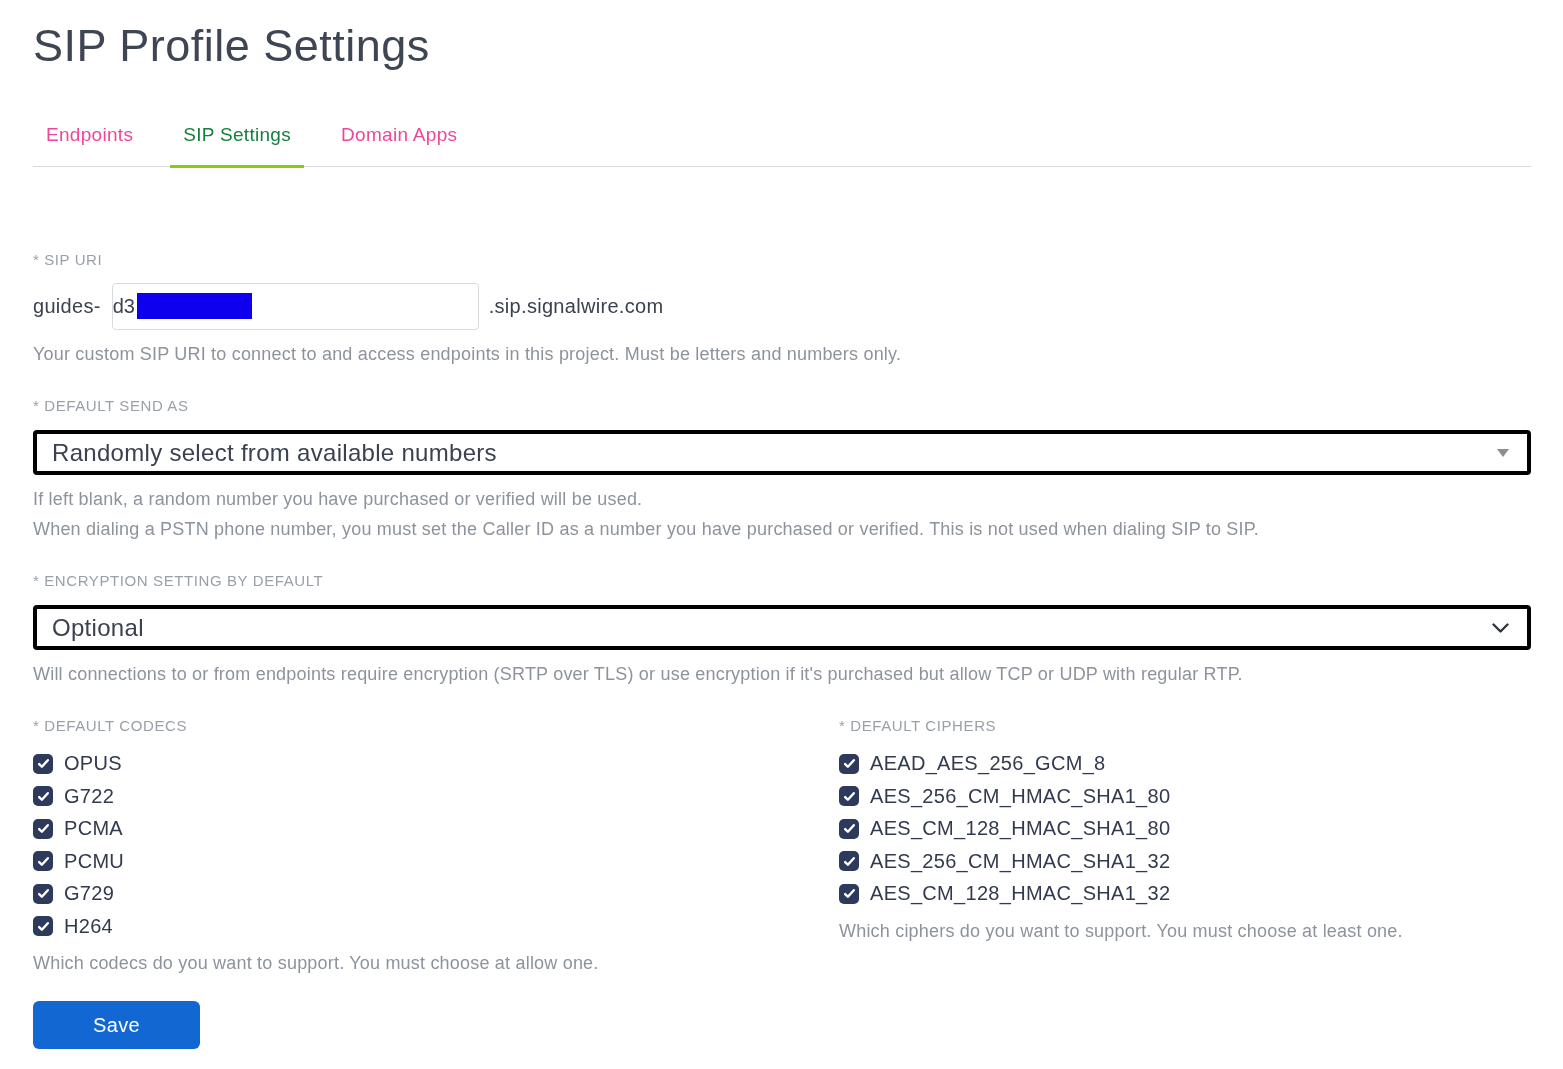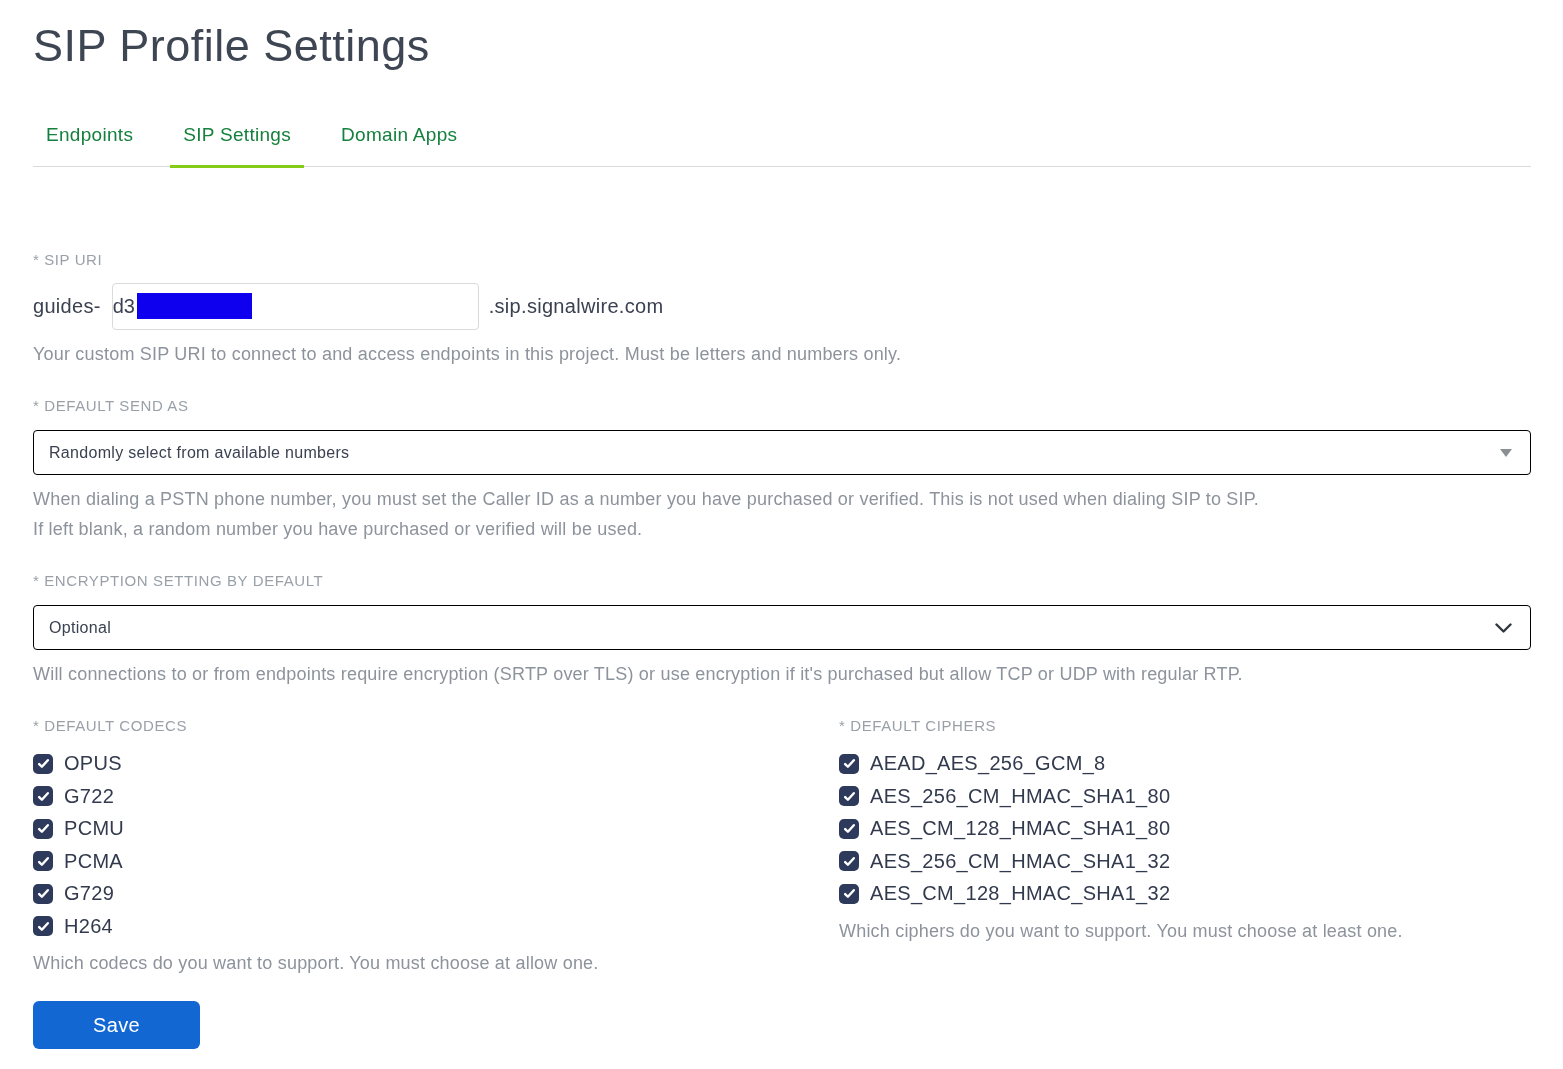--- a/index.html
+++ b/index.html
@@ -23,21 +23,21 @@
   }
 
   
   .tabs {
     margin-top: 50px;
     display: flex;
     border-bottom: 1px solid #d9dadc;
   }
   .tab {
     font-size: 19px;
-    color: #15803d;
+    color: #ec4899;
     padding: 0 13px 19px 13px;
     margin-right: 24px;
     cursor: pointer;
     letter-spacing: 0.3px;
   }
   .tab.active {
     color: #15803d;
     font-weight: 400;
     border-bottom: 3px solid #84cc16;
     margin-bottom: -2px;
@@ -90,27 +90,27 @@
   }
 
   .section { margin-top: 28px; }
 
   
   .select {
     margin-top: 16px;
     position: relative;
     width: 1498px;
     height: 45px;
-    border: 1px solid #000000;
+    border: 4px solid #000000;
     border-radius: 4px;
     background: #ffffff;
     display: flex;
     align-items: center;
     padding-left: 15px;
-    font-size: 16px;
+    font-size: 24px;
     color: #3a4150;
     cursor: pointer;
     letter-spacing: 0.3px;
   }
   .select .caret {
     position: absolute;
     right: 18px;
     top: 50%;
     transform: translateY(-50%);
     display: flex;
@@ -197,22 +197,22 @@
       <div class="field-label">* DEFAULT SEND AS</div>
       <div class="select">
         <span>Randomly select from available numbers</span>
         <span class="caret">
           <svg width="12" height="8" viewBox="0 0 12 8">
               <path d="M0 0h12L6 8z" fill="#8a8f94"></path>
             </svg>
         </span>
       </div>
       <div class="help">
+        <p>If left blank, a random number you have purchased or verified will be used.</p>
         <p>When dialing a PSTN phone number, you must set the Caller ID as a number you have purchased or verified. This is not used when dialing SIP to SIP.</p>
-        <p>If left blank, a random number you have purchased or verified will be used.</p>
       </div>
     </div>
 
     
     <div class="section">
       <div class="field-label">* ENCRYPTION SETTING BY DEFAULT</div>
       <div class="select">
         <span>Optional</span>
         <span class="caret">
           <svg width="17" height="10" viewBox="0 0 17 10">
@@ -244,29 +244,29 @@
                 </svg>
               </span>
             <span class="check-label">G722</span>
           </div>
           <div class="check-row">
             <span class="checkbox">
                 <svg width="13" height="11" viewBox="0 0 24 20">
                   <path d="M4 11l5 5L20 4" stroke="#fff" stroke-width="4.5" fill="none" stroke-linecap="round" stroke-linejoin="round"></path>
                 </svg>
               </span>
+            <span class="check-label">PCMA</span>
+          </div>
+          <div class="check-row">
+            <span class="checkbox">
+                <svg width="13" height="11" viewBox="0 0 24 20">
+                  <path d="M4 11l5 5L20 4" stroke="#fff" stroke-width="4.5" fill="none" stroke-linecap="round" stroke-linejoin="round"></path>
+                </svg>
+              </span>
             <span class="check-label">PCMU</span>
-          </div>
-          <div class="check-row">
-            <span class="checkbox">
-                <svg width="13" height="11" viewBox="0 0 24 20">
-                  <path d="M4 11l5 5L20 4" stroke="#fff" stroke-width="4.5" fill="none" stroke-linecap="round" stroke-linejoin="round"></path>
-                </svg>
-              </span>
-            <span class="check-label">PCMA</span>
           </div>
           <div class="check-row">
             <span class="checkbox">
                 <svg width="13" height="11" viewBox="0 0 24 20">
                   <path d="M4 11l5 5L20 4" stroke="#fff" stroke-width="4.5" fill="none" stroke-linecap="round" stroke-linejoin="round"></path>
                 </svg>
               </span>
             <span class="check-label">G729</span>
           </div>
           <div class="check-row">

